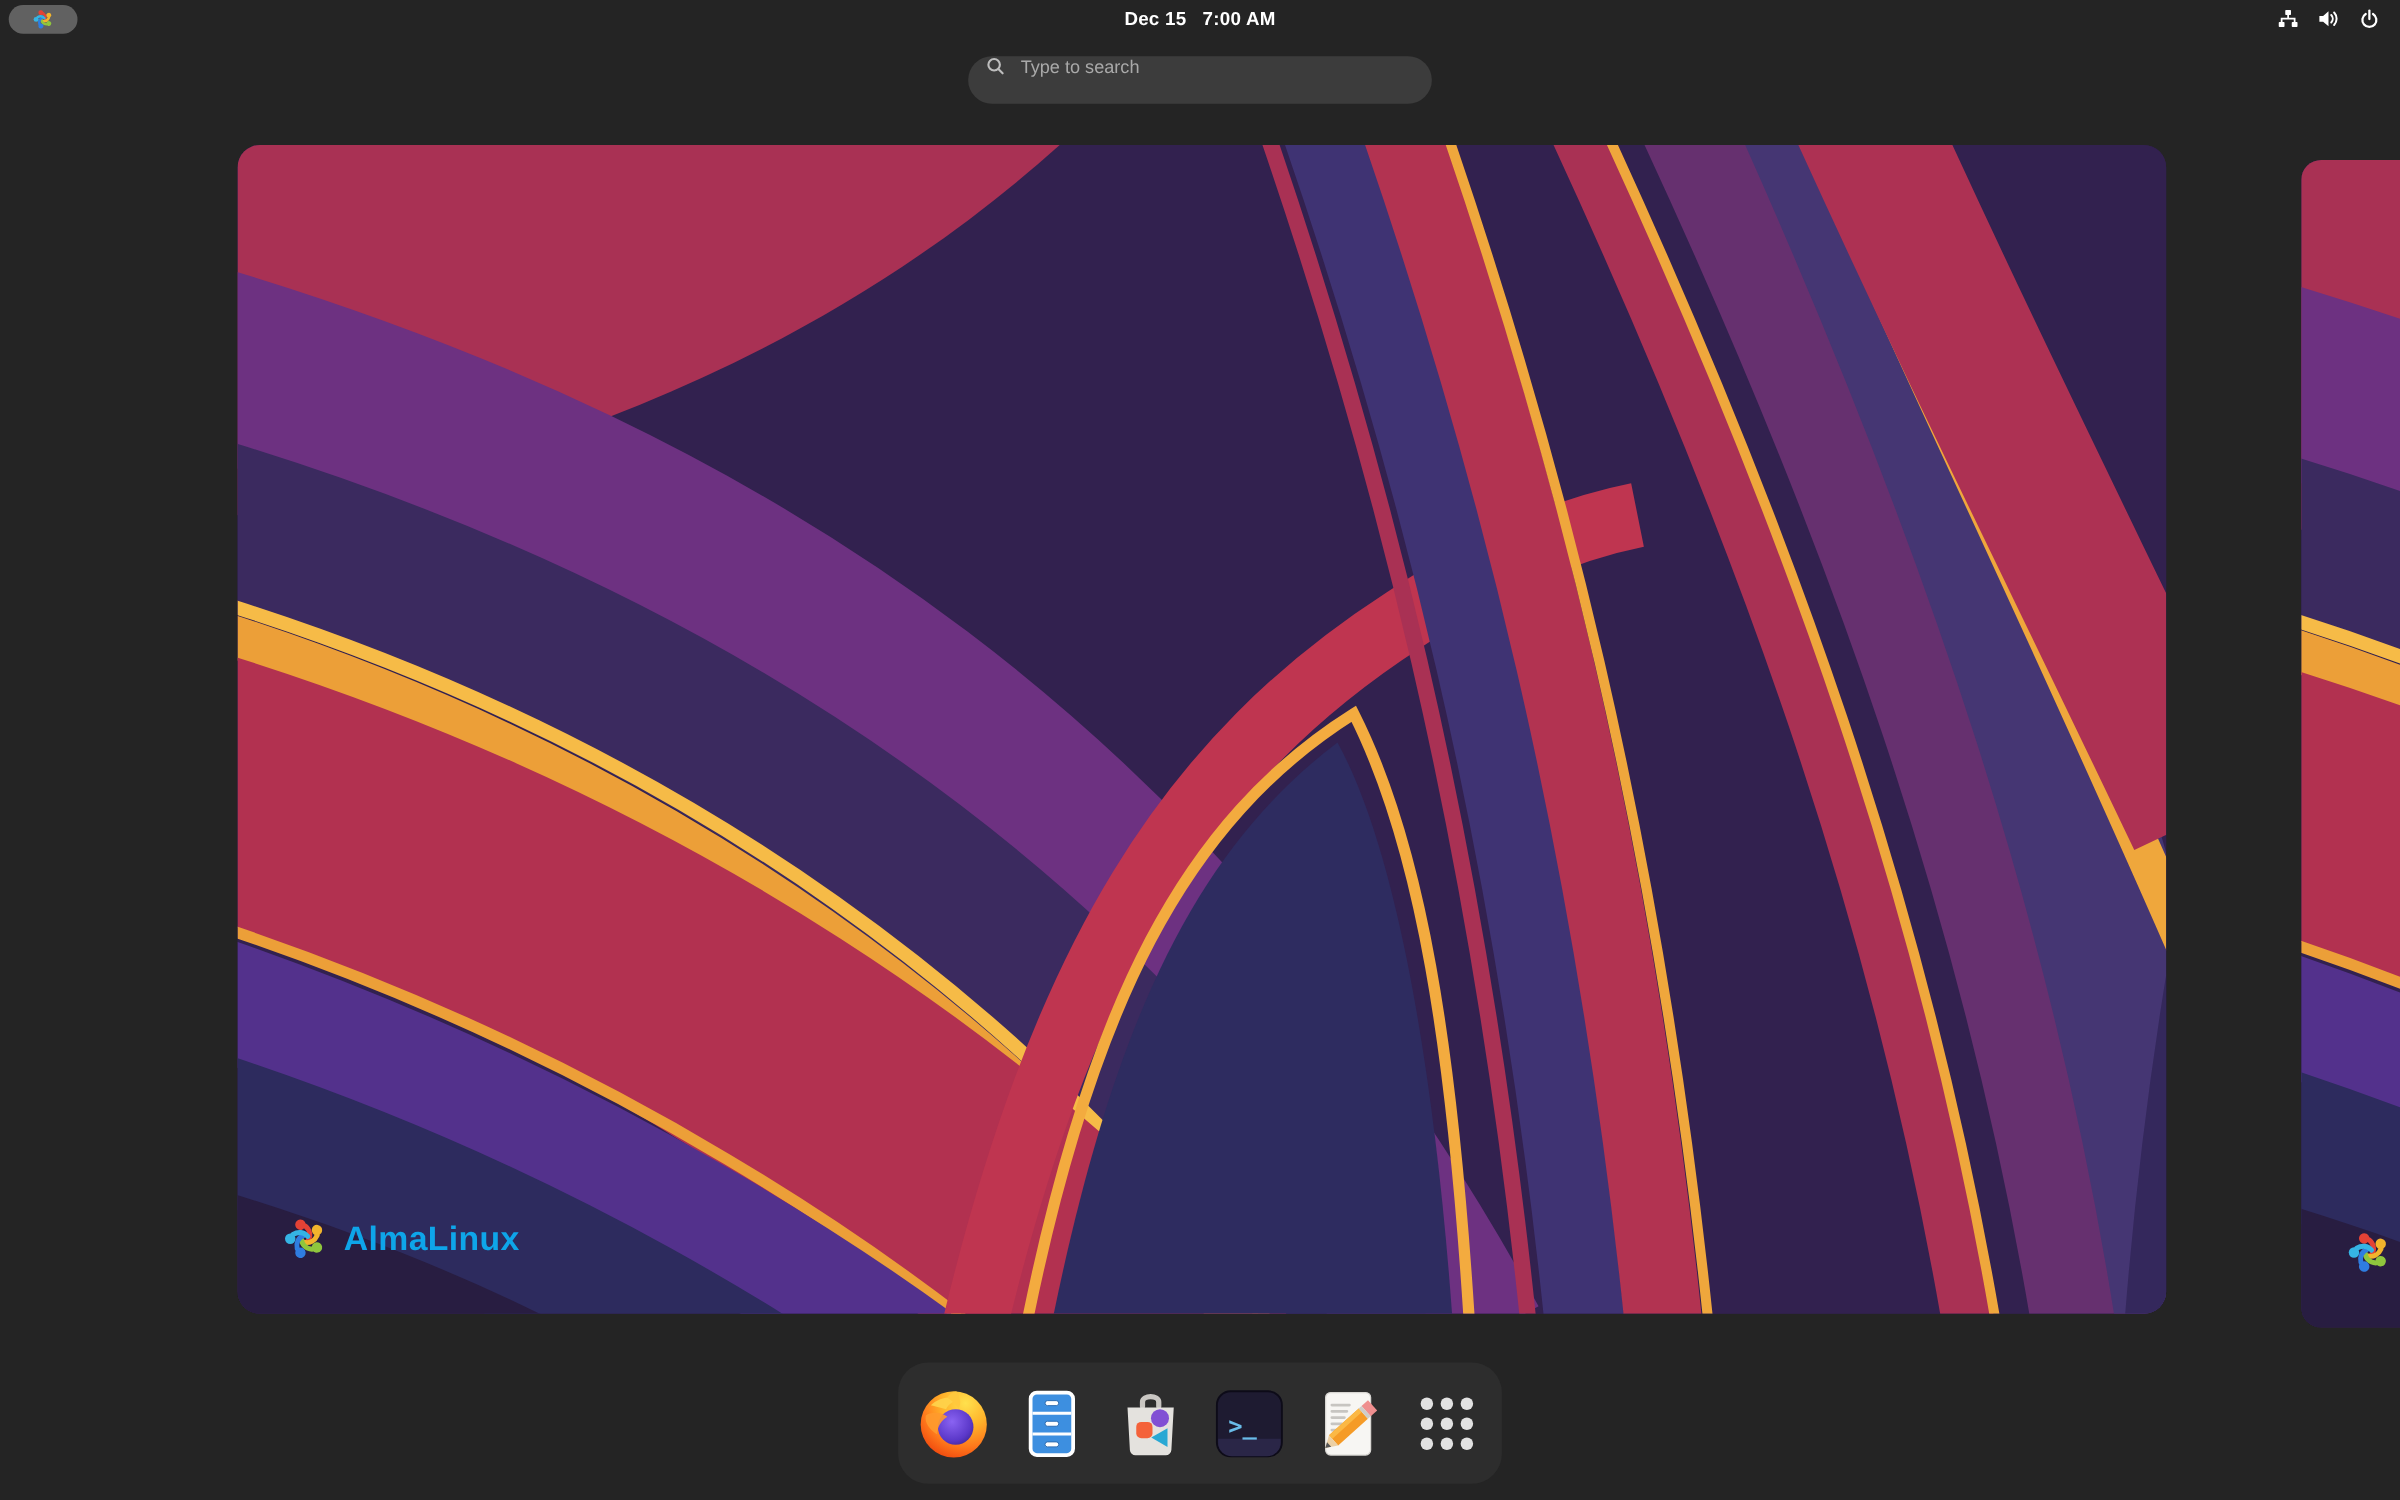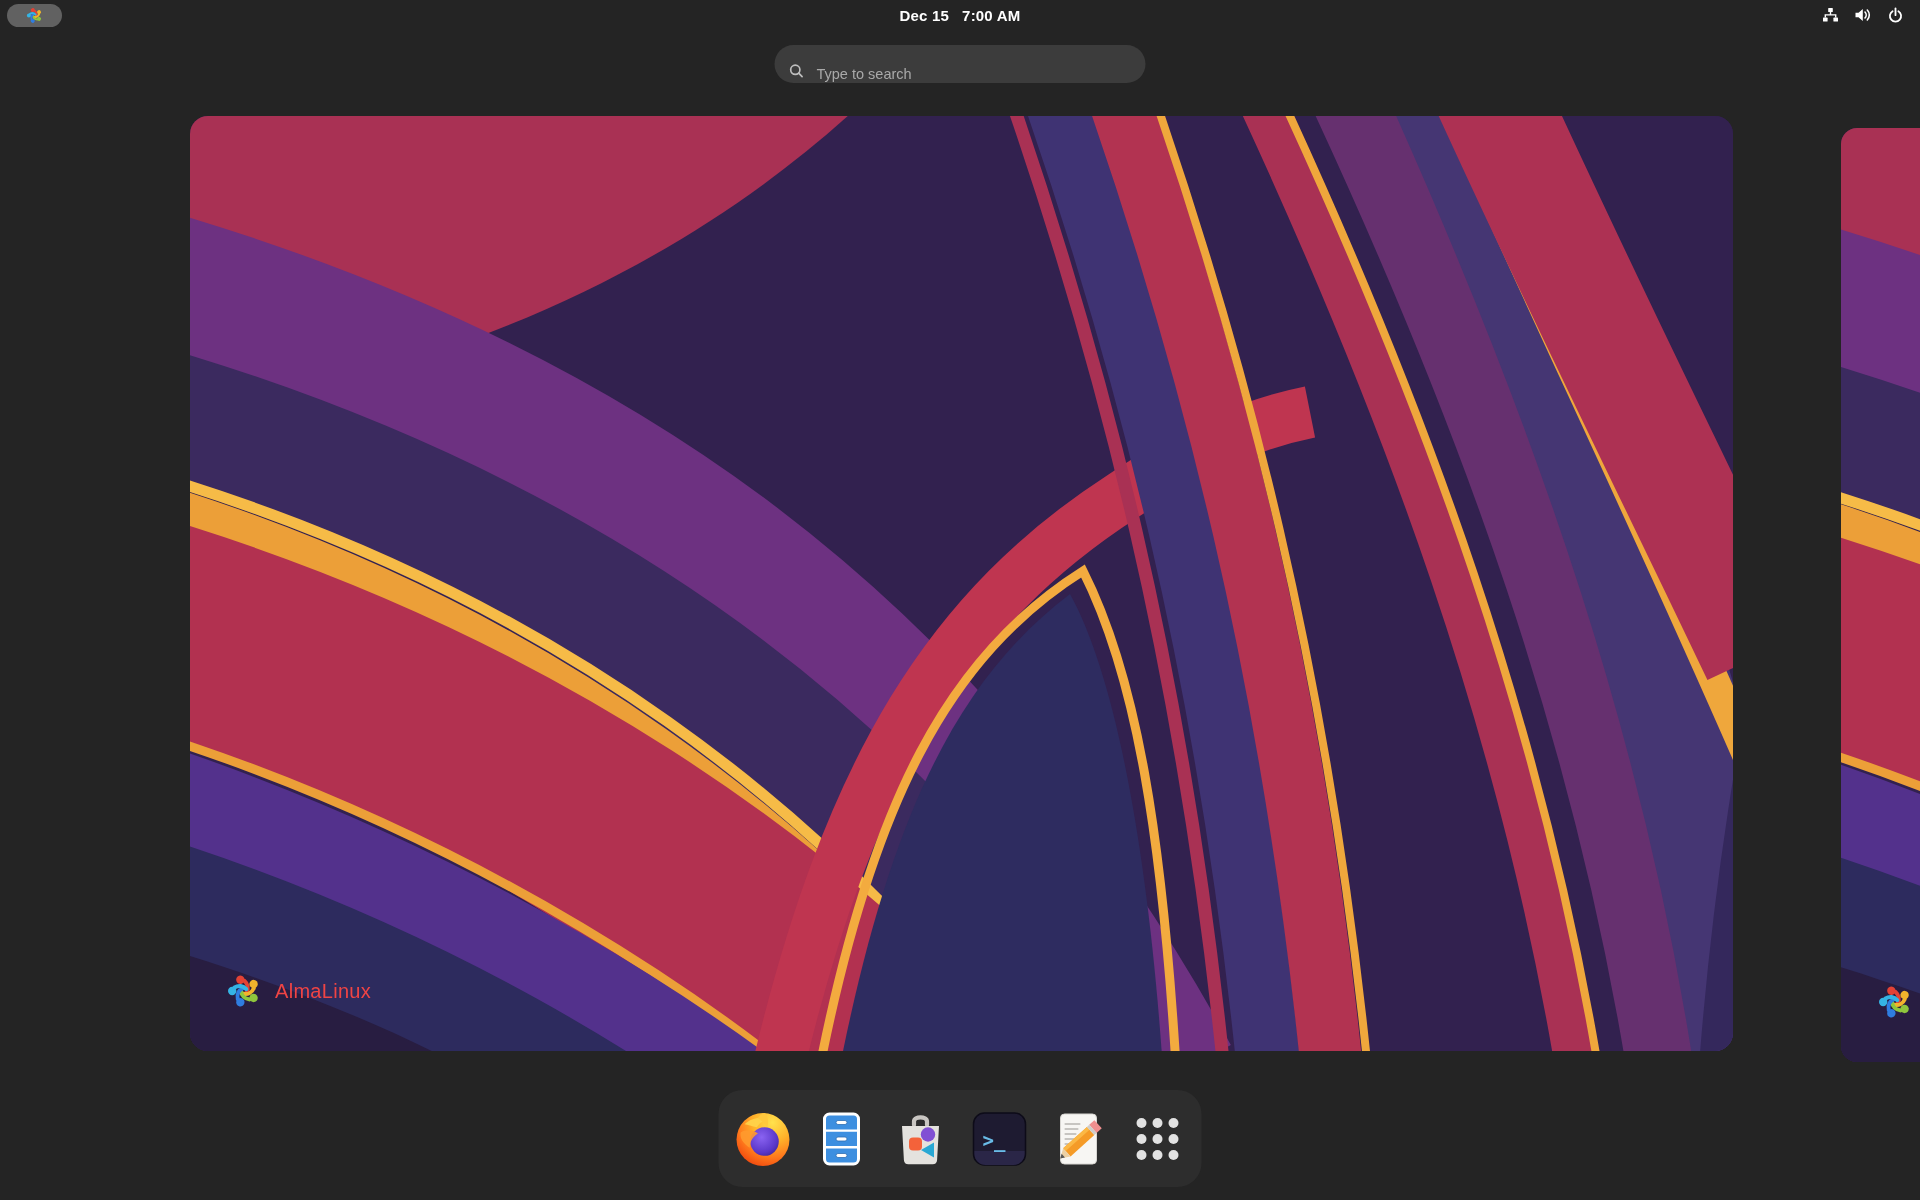--- a/index.html
+++ b/index.html
@@ -23,21 +23,21 @@
   }
   .status-area{
     position:absolute;right:10px;top:0;height:30px;
     display:flex;align-items:center;gap:15px;padding:0 6px;cursor:pointer;
   }
   .status-area svg{display:block;}
   
   .search-pill{
     position:absolute;left:50%;top:45px;transform:translateX(-50%);
     width:371px;height:38px;border-radius:19px;background:#3c3c3c;
-    display:flex;align-items:flex-end;gap:10px;padding:0 14px;box-sizing:border-box;
+    display:flex;align-items:flex-start;gap:10px;padding:0 14px;box-sizing:border-box;
   }
   .search-pill input{
     flex:1;background:transparent;border:none;outline:none;
     color:#e8e8e8;font-size:14.5px;font-family:"Liberation Sans",sans-serif;
   }
   .search-pill input::placeholder{color:#a9a9a9;}
   
   .ws-main{
     position:absolute;left:190px;top:116px;width:1543px;height:935px;
     border-radius:18px;overflow:hidden;cursor:pointer;background:#32214f;
@@ -46,21 +46,21 @@
     position:absolute;left:1841px;top:128px;width:79px;height:934px;
     border-radius:16px 0 0 16px;overflow:hidden;cursor:pointer;background:#32214f;
   }
   .wallpaper{position:absolute;left:0;top:0;width:1543px;height:935px;}
   .ws-side .wallpaper{height:934px;}
   .wp-logo{
     position:absolute;left:34px;bottom:40px;display:flex;align-items:center;gap:11px;
   }
   .wp-logo svg{width:40px;height:40px;display:block;}
   .wp-logo .wordmark{
-    color:#ef4444;font-size:20px;font-weight:400;letter-spacing:.3px;
+    color:#0ea5e9;font-size:27px;font-weight:700;letter-spacing:.3px;
   }
   
   .dock{
     position:absolute;left:50%;top:1090px;transform:translateX(-50%);
     width:483px;height:97px;border-radius:24px;background:#2d2d2d;
     display:flex;align-items:center;justify-content:center;gap:17px;
   }
   .dock-item{width:62px;height:62px;display:flex;align-items:center;justify-content:center;
     cursor:pointer;border-radius:12px;}
   .dock-item svg{display:block;}

